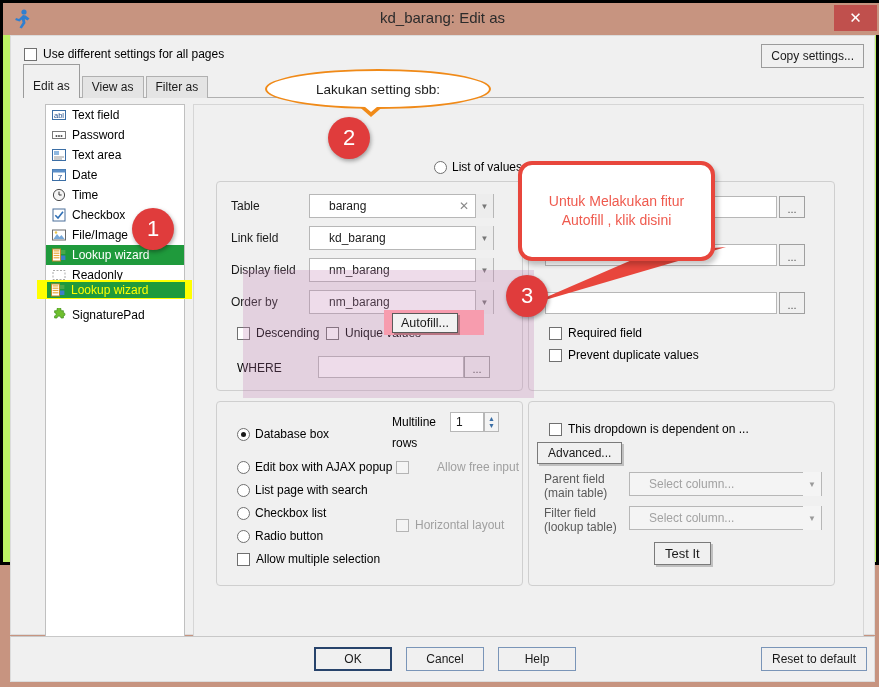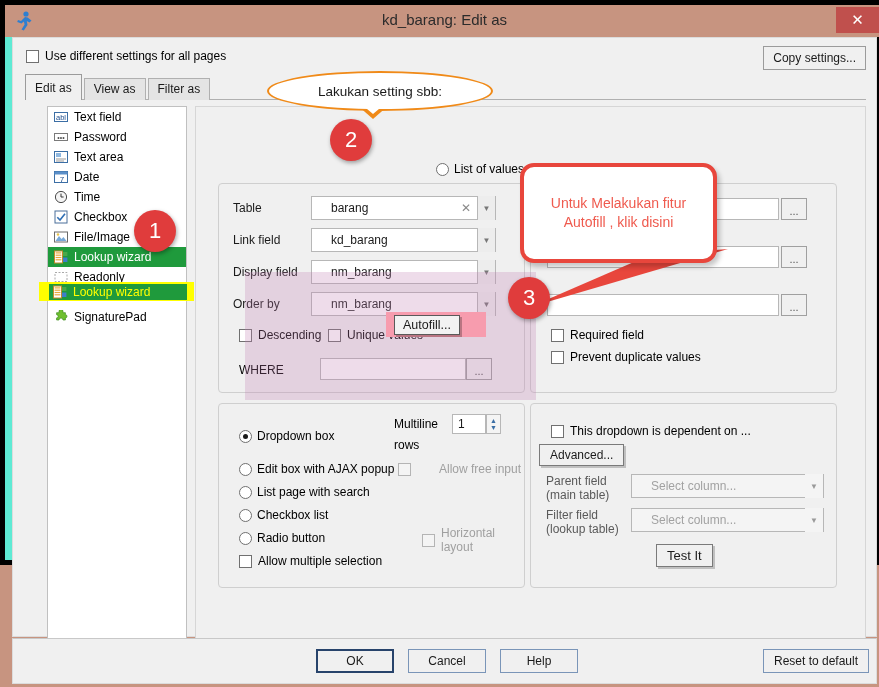--- a/index.html
+++ b/index.html
@@ -7,22 +7,22 @@
     margin: 0; padding: 0;
     width: 879px; height: 687px;
     font-family: "Liberation Sans", sans-serif;
     font-size: 12px;
     overflow: hidden;
     background: #c79480;
   }
   #window {
     position: relative;
     width: 879px; height: 565px;
-    background: #5eead4;
-    border: 5px solid #000000;
+    background: #bef264;
+    border: 3px solid #000000;
   }
   
   #titlebar {
     position: absolute; left: 0; top: 0; width: 879px; height: 32px;
     background: #c79480;
   }
   #app-icon {
     position: absolute; left: 8px; top: 5px; width: 22px; height: 22px;
   }
   #title-text {
@@ -60,21 +60,21 @@
     position: absolute; left: 12px; top: 38px; height: 24px;
     display: flex; align-items: flex-end;
   }
   .tab {
     border: 1px solid #b0b0b0; border-bottom: none;
     background: #e4e4e4; padding: 3px 9px 4px 9px; margin-right: 2px;
     font-size: 12px; color: #1a1a1a; cursor: pointer;
     position: relative; z-index: 1;
   }
   .tab.active {
-    background: #f0f0f0; padding-top: 6px; padding-bottom: 5px;
+    background: #f0f0f0; padding-top: 14px; padding-bottom: 5px;
     border-color: #9b9b9b; z-index: 3;
   }
   #tab-underline {
     position: absolute; left: 12px; top: 61px; width: 841px; height: 1px;
     background: #b0b0b0;
   }
   
   #sidebar {
     position: absolute; left: 34px; top: 68px; width: 140px; height: 548px;
     background: #fff; border: 1px solid #c0c0c0; overflow: hidden;
@@ -463,21 +463,21 @@
         <label class="chkrow" style="position:absolute; left:20px; top:166px;">
           <span class="cb"></span>
           <span>Prevent duplicate values</span>
         </label>
 
       </div>
 
       <div class="group" id="grp-control">
         <label class="radio-wrap" style="position:absolute; left:20px; top:25px;">
           <span class="rb checked"></span>
-          <span>Dropdown box</span>
+          <span>Database box</span>
         </label>
         <label class="radio-wrap" style="position:absolute; left:20px; top:58px;">
           <span class="rb"></span>
           <span>Edit box with AJAX popup</span>
         </label>
         <label class="radio-wrap" style="position:absolute; left:20px; top:81px;">
           <span class="rb"></span>
           <span>List page with search</span>
         </label>
         <label class="radio-wrap" style="position:absolute; left:20px; top:104px;">
@@ -498,21 +498,21 @@
         <div class="textbox" style="position:absolute; left:233px; top:10px; width:34px; height:20px;">1</div>
         <div style="position:absolute; left:267px; top:10px; width:15px; height:20px; border:1px solid #b7b7b7; background:#f4f4f4; display:flex; flex-direction:column; align-items:center; justify-content:center; line-height:7px; font-size:7px; color:#3b6ea5;">
           <span>▲</span>
           <span>▼</span>
         </div>
 
         <label class="chkrow dim" style="position:absolute; left:179px; top:58px;gap:28px;">
           <span class="cb disabled"></span>
           <span>Allow free input</span>
         </label>
-        <label class="chkrow dim" style="position:absolute; left:179px; top:122px;margin-left:24px;">
+        <label class="chkrow dim" style="position:absolute; left:179px; top:116px;">
           <span class="cb disabled"></span>
           <span>Horizontal layout</span>
         </label>
       </div>
 
       <div class="group" id="grp-depend">
         <label class="chkrow" style="position:absolute; left:20px; top:20px;">
           <span class="cb"></span>
           <span>This dropdown is dependent on ...</span>
         </label>

